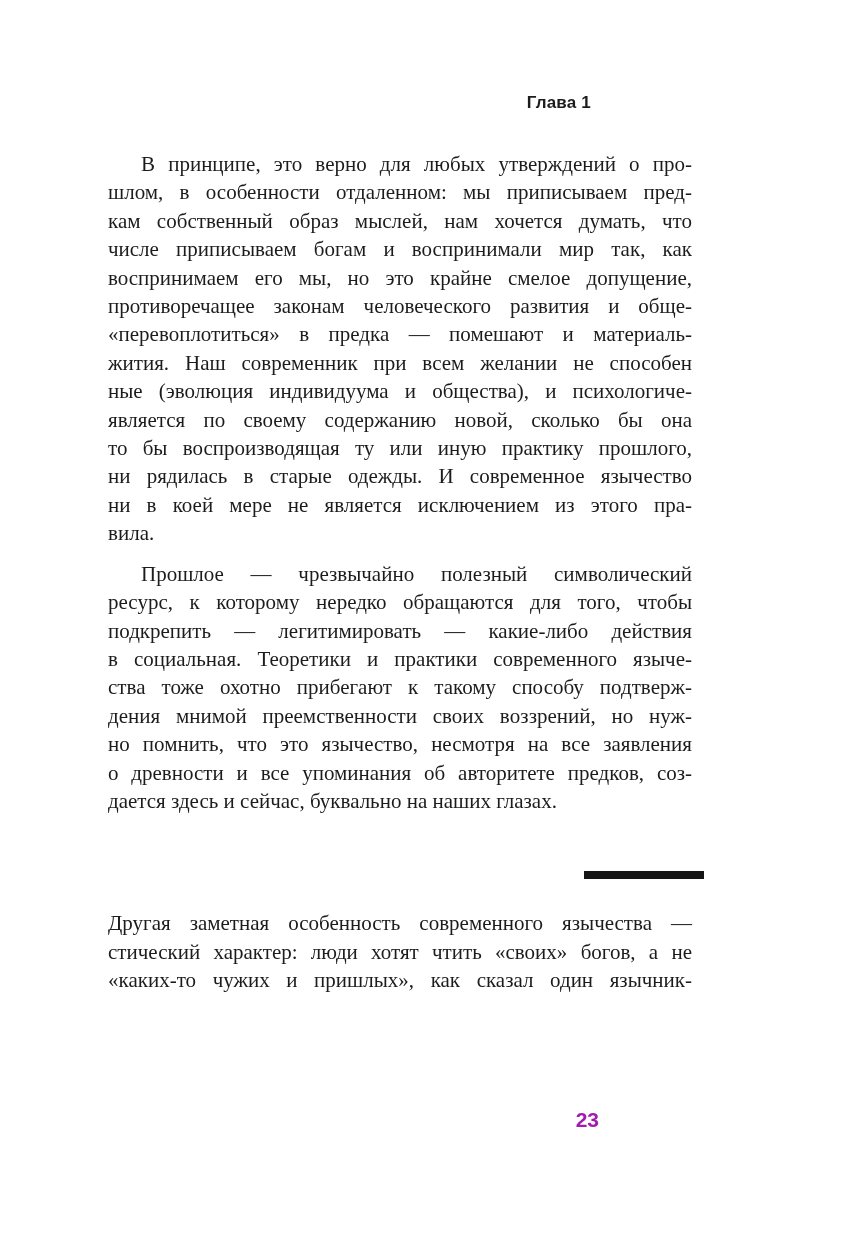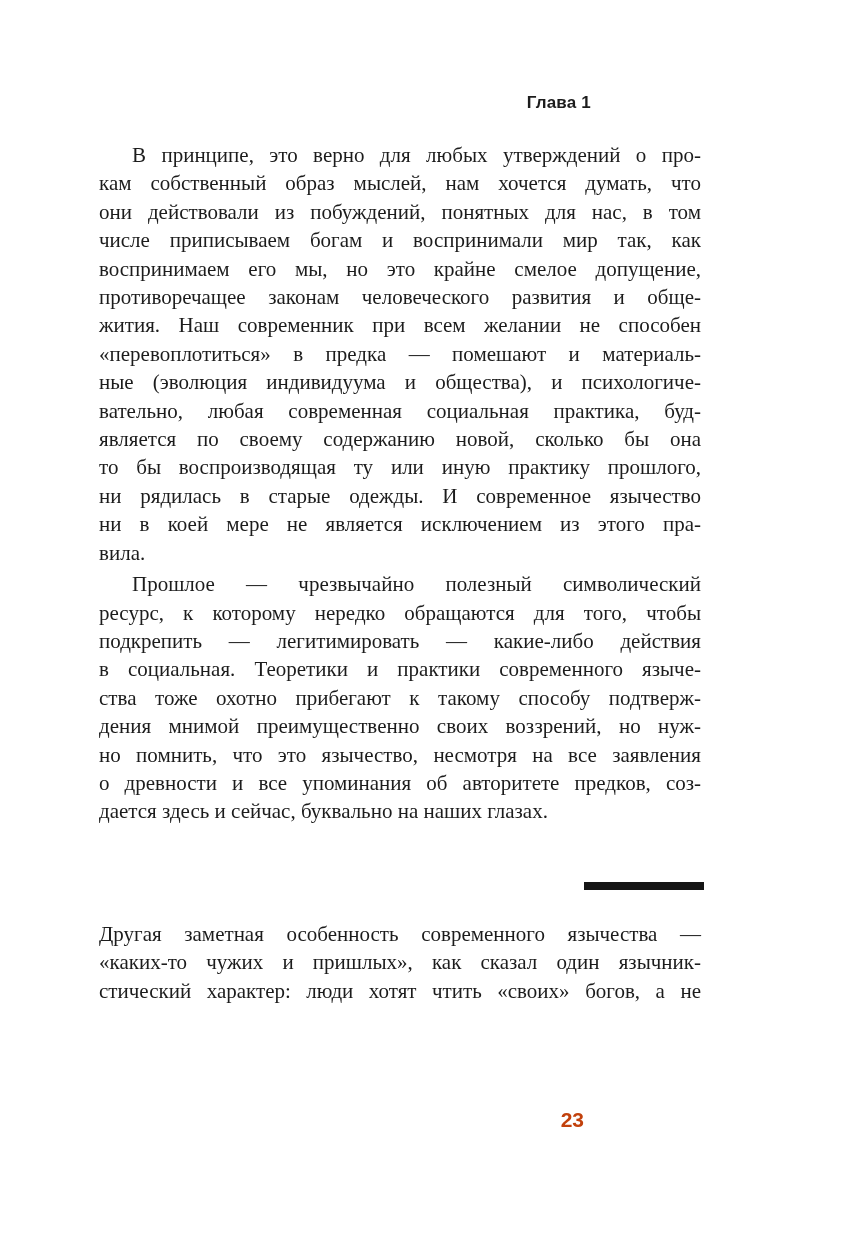--- a/index.html
+++ b/index.html
@@ -25,21 +25,21 @@
   }
 
   .body-text {
     position: absolute;
     top: 138px;
     left: 96px;
     width: 608px;
     color: #1c1c1c;
   }
 
-  .para { margin: 3px; padding: 0; }
+  .para { margin: 12px; padding: 0; }
 
   .line {
     font-size: 21px;
     line-height: 28.4px;
     text-align: justify;
     text-align-last: justify;
     -moz-text-align-last: justify;
   }
 
   .line.indent-first { text-indent: 33px; }
@@ -52,64 +52,63 @@
   .divider {
     width: 120px;
     height: 8px;
     background: #151515;
     margin: 56px 0 30px auto;
   }
 
   .page-number {
     position: absolute;
     top: 1108px;
-    right: 148px;
+    right: 133px;
     font-family: "Liberation Sans", sans-serif;
     font-weight: bold;
     font-size: 21px;
-    color: #c2410c;
+    color: #a21caf;
   }
 </style>
 </head>
 <body>
 
 <div class="page">
   <div class="chapter-head">Глава 1</div>
 
   <main class="body-text">
       <div class="para">
         <div class="line indent-first">В принципе, это верно для любых утверждений о про-</div>
+        <div class="line">шлом, в особенности отдаленном: мы приписываем пред-</div>
         <div class="line">кам собственный образ мыслей, нам хочется думать, что</div>
-        <div class="line">они действовали из побуждений, понятных для нас, в том</div>
         <div class="line">числе приписываем богам и воспринимали мир так, как</div>
         <div class="line">воспринимаем его мы, но это крайне смелое допущение,</div>
         <div class="line">противоречащее законам человеческого развития и обще-</div>
+        <div class="line">«перевоплотиться» в предка — помешают и материаль-</div>
         <div class="line">жития. Наш современник при всем желании не способен</div>
-        <div class="line">«перевоплотиться» в предка — помешают и материаль-</div>
         <div class="line">ные (эволюция индивидуума и общества), и психологиче-</div>
-        <div class="line">вательно, любая современная социальная практика, буд-</div>
         <div class="line">является по своему содержанию новой, сколько бы она</div>
         <div class="line">то бы воспроизводящая ту или иную практику прошлого,</div>
         <div class="line">ни рядилась в старые одежды. И современное язычество</div>
         <div class="line">ни в коей мере не является исключением из этого пра-</div>
         <div class="line no-justify-last">вила.</div>
       </div>
       <div class="para">
         <div class="line indent-first">Прошлое — чрезвычайно полезный символический</div>
         <div class="line">ресурс, к которому нередко обращаются для того, чтобы</div>
         <div class="line">подкрепить — легитимировать — какие-либо действия</div>
         <div class="line">в социальная. Теоретики и практики современного языче-</div>
         <div class="line">ства тоже охотно прибегают к такому способу подтверж-</div>
-        <div class="line">дения мнимой преимущественно своих воззрений, но нуж-</div>
+        <div class="line">дения мнимой преемственности своих воззрений, но нуж-</div>
         <div class="line">но помнить, что это язычество, несмотря на все заявления</div>
         <div class="line">о древности и все упоминания об авторитете предков, соз-</div>
         <div class="line no-justify-last">дается здесь и сейчас, буквально на наших глазах.</div>
       </div>
       <div class="divider"></div>
       <div class="para">
         <div class="line">Другая заметная особенность современного язычества —</div>
+        <div class="line">стический характер: люди хотят чтить «своих» богов, а не</div>
         <div class="line">«каких-то чужих и пришлых», как сказал один язычник-</div>
-        <div class="line">стический характер: люди хотят чтить «своих» богов, а не</div>
       </div>
     </main>
 
   <div class="page-number">23</div>
 </div>
 
 </body></html>

